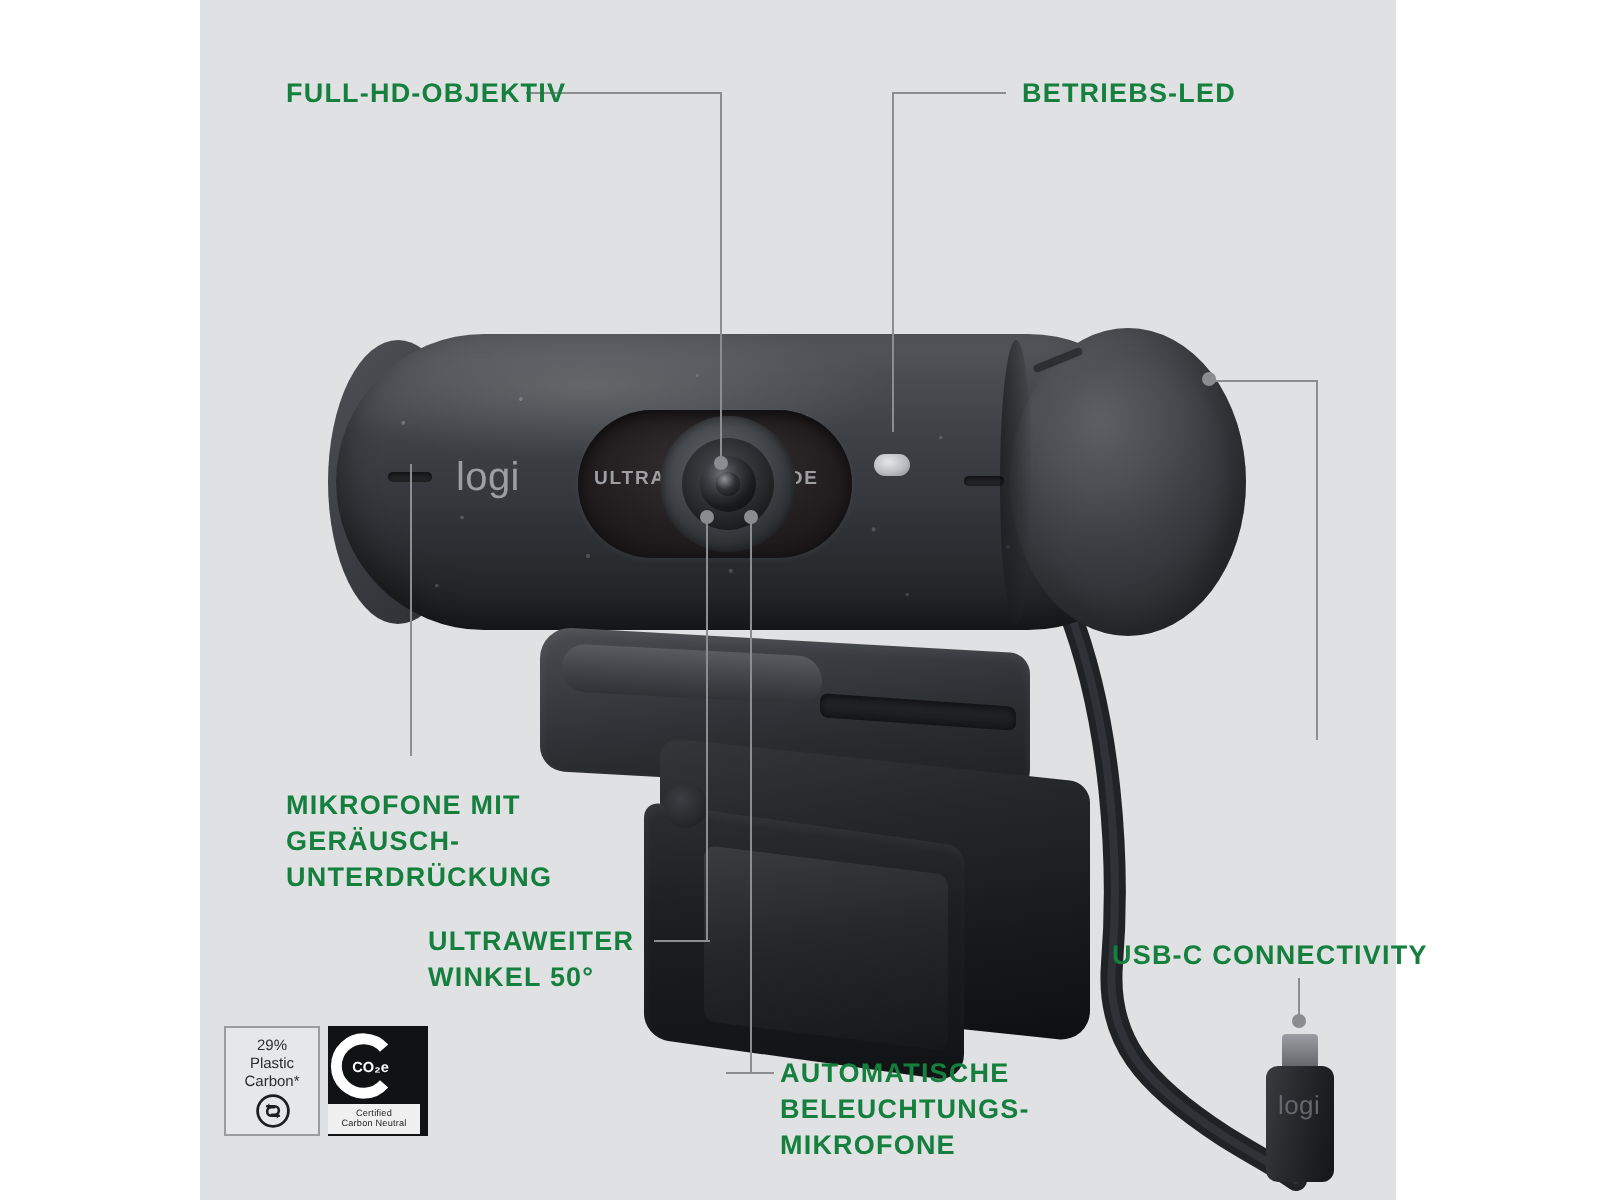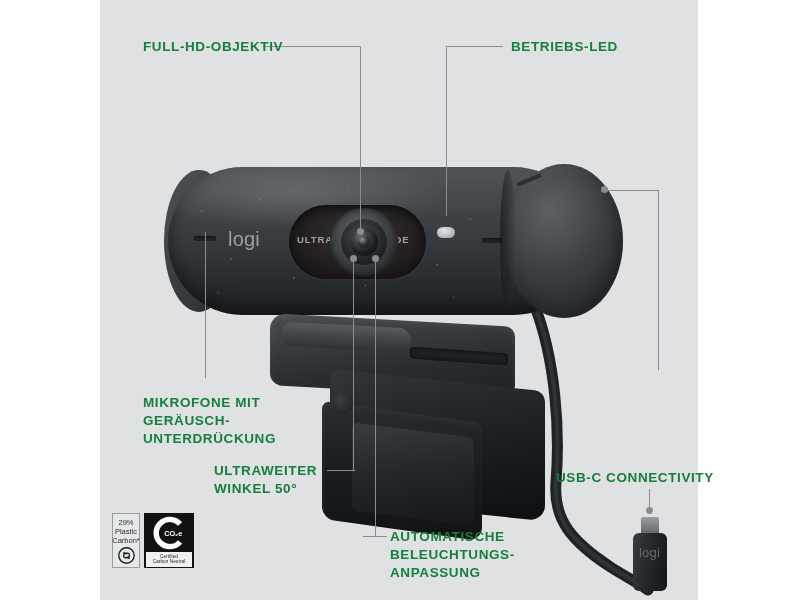--- a/index.html
+++ b/index.html
@@ -360,21 +360,21 @@
   
   .badges {
     position: absolute;
     left: 112px;
     top: 513px;
     display: flex;
     align-items: stretch;
     gap: 4px;
   }
   .badge-recycled {
-    width: 28px;
+    width: 48px;
     border: 1px solid #9a9da0;
     background: #e6e7e8;
     display: flex;
     flex-direction: column;
     align-items: center;
     justify-content: center;
     padding: 4px 2px 3px;
     box-sizing: border-box;
   }
   .badge-recycled .line {
@@ -387,21 +387,21 @@
   }
   .recycle-glyph {
     margin-top: 2px;
     width: 17px; height: 17px;
   }
   .badge-carbon {
     width: 50px;
     background: #111214;
     display: flex;
     flex-direction: column;
-    align-items: center;
+    align-items: flex-start;
     justify-content: flex-start;
     padding-top: 3px;
     box-sizing: border-box;
   }
   .carbon-c {
     width: 34px; height: 34px;
   }
   .carbon-caption {
     margin-top: 2px;
     width: 46px;
@@ -496,21 +496,21 @@
 GERÄUSCH-
 UNTERDRÜCKUNG</div>
 
   <div class="callout" style="left:511px; top:38px;">BETRIEBS-LED</div>
 
   <div class="callout" style="left:214px; top:462px;">ULTRAWEITER
 WINKEL 50°</div>
 
   <div class="callout" style="left:390px; top:528px;">AUTOMATISCHE
 BELEUCHTUNGS-
-ANPASSUNG</div>
+MIKROFONE</div>
 
 
   <div class="callout" style="left:556px; top:469px;">USB-C CONNECTIVITY</div>
 
   <div class="badges">
 
     <div class="badge-recycled">
       <div class="line">29%</div>
       <div class="line">Plastic</div>
       <div class="line">Carbon*</div>

